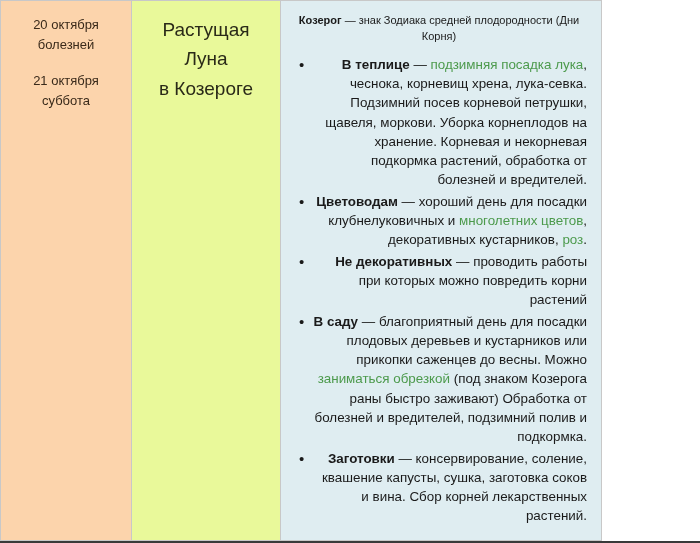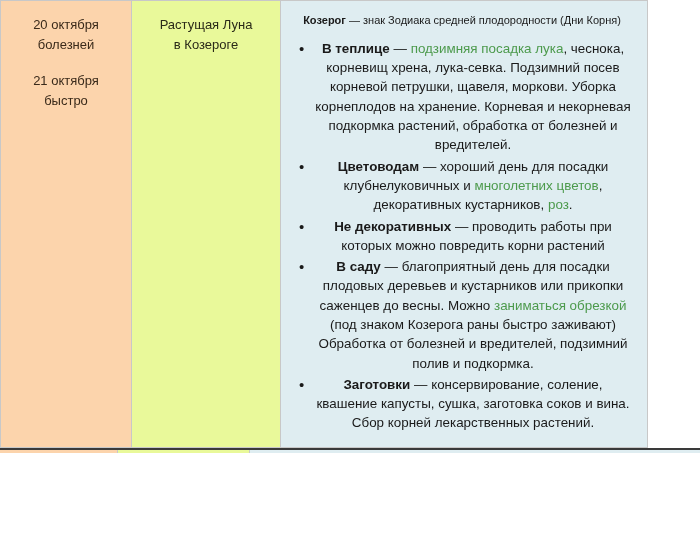--- a/index.html
+++ b/index.html
@@ -8,21 +8,21 @@
     background: #ffffff;
   }
   body {
     width: 700px;
     height: 543px;
     overflow: hidden;
     font-family: "Liberation Sans", sans-serif;
   }
 
   .calendar-table {
-    width: 648px;
+    width: 602px;
     border-collapse: collapse;
     table-layout: fixed;
   }
 
   .calendar-table td {
     vertical-align: top;
     padding: 0;
     border: 1px solid #c8c8c8;
   }
 
@@ -45,21 +45,21 @@
     white-space: nowrap;
   }
 
   
   .col-moon {
     width: 132px;
     background: #e9f99a;
     text-align: center;
     padding: 14px 8px 10px 8px !important;
     color: #2a2a18;
-    font-size: 13px;
+    font-size: 19px;
     line-height: 1.55;
     margin-top: 32px;
   }
   .moon-line { display: block; }
 
   
   .col-content {
     background: #dfedf1;
     padding: 10px 14px 12px 10px !important;
     color: #1a1a1a;
@@ -77,21 +77,21 @@
 
   ul.advice-list {
     margin: 0;
     padding: 0 0 0 22px;
     list-style: none;
   }
   ul.advice-list > li {
     position: relative;
     margin: 0 0 2px 0;
     padding: 0 0 0 0;
-    text-align: center;
+    text-align: right;
   }
   ul.advice-list > li::before {
     content: "\2022";
     position: absolute;
     left: -14px;
     top: -1px;
     font-size: 15px;
     color: #1a1a1a;
   }
 
@@ -118,21 +118,21 @@
       <tr>
 
     <td class="col-dates">
       <div>
             <div class="date-block">
               <span class="date-day">20 октября</span>
               <span class="date-weekday">болезней</span>
             </div>
             <div class="date-block">
               <span class="date-day">21 октября</span>
-              <span class="date-weekday">быстро</span>
+              <span class="date-weekday">суббота</span>
             </div>
           </div>
     </td>
 
     <td class="col-moon">
       <span class="moon-line">Растущая Луна</span>
       <span class="moon-line">в Козероге</span>
     </td>
 
     <td class="col-content">

